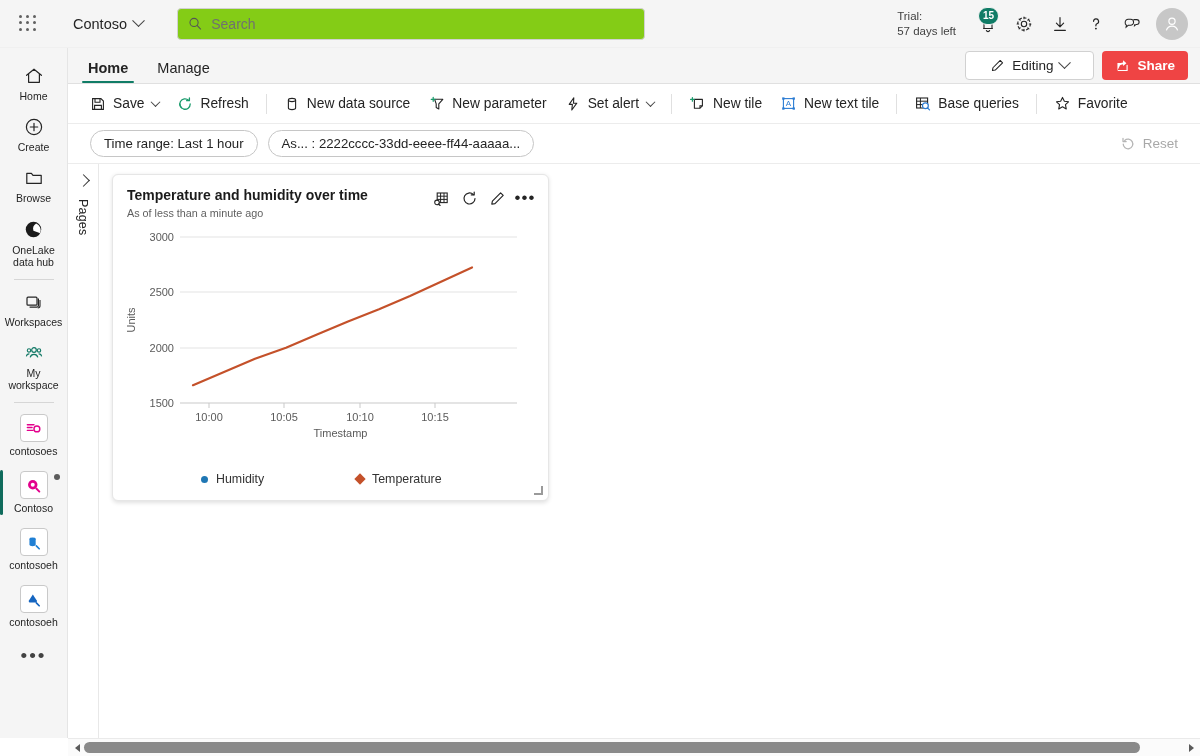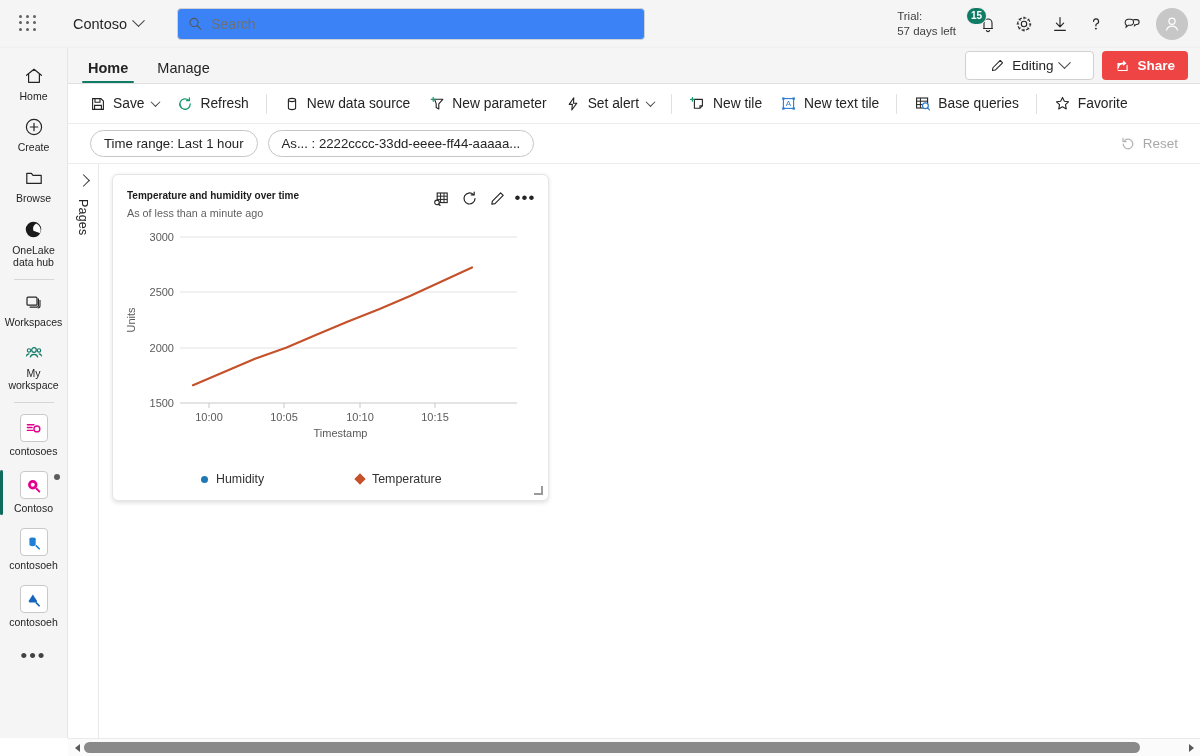--- a/index.html
+++ b/index.html
@@ -23,37 +23,37 @@
     grid-template-rows: repeat(3,1fr); gap: 2.5px; padding: 5px; cursor: pointer; border-radius: 3px;
   }
   .waffle i { background: #616161; border-radius: 50%; width: 3px; height: 3px; }
   .brand {
     display: flex; align-items: center; gap: 7px; margin-left: 25px;
     font-size: 14.5px; color: #242424; cursor: pointer; padding: 4px 6px; border-radius: 4px;
   }
   .chev { width: 9px; height: 9px; border-right: 1.3px solid #444; border-bottom: 1.3px solid #444;
           transform: rotate(45deg) translate(-2px,-2px); display: inline-block; }
   .searchbox {
-    margin-left: 28px; width: 468px; height: 32px; background: #3b82f6;
+    margin-left: 28px; width: 468px; height: 32px; background: #84cc16;
     border: 1px solid #d1d1d1; border-radius: 4px; display: flex; align-items: center;
     padding: 0 10px; gap: 9px; cursor: text;
   }
   .searchbox input {
     border: none; outline: none; font-size: 14px; font-family: inherit;
     color: #242424; background: transparent; width: 100%;
   }
   .searchbox input::placeholder { color: #707070; }
   .spacer { flex: 1; }
   .trial { font-size: 11.5px; color: #424242; line-height: 15px; text-align: left; margin-right: 14px; }
   .ticon {
     width: 36px; height: 36px; display: flex; align-items: center; justify-content: center;
     cursor: pointer; border-radius: 4px; position: relative; color: #242424;
   }
   .badge {
-    position: absolute; top: 1px; right: 19px; background: #107c66; color: #fff;
+    position: absolute; top: 1px; right: 7px; background: #107c66; color: #fff;
     font-size: 10px; font-weight: 700; border-radius: 9px; min-width: 18px; height: 18px;
     display: flex; align-items: center; justify-content: center; padding: 0 4px;
     border: 1.5px solid #f5f5f5;
   }
   .avatar {
     width: 32px; height: 32px; border-radius: 50%; background: #c7c7c7; margin-left: 6px;
     display: flex; align-items: center; justify-content: center; cursor: pointer;
   }
 
   .body { flex: 1; display: flex; min-height: 0; }
@@ -150,21 +150,21 @@
     font-size: 12.5px; color: #242424; writing-mode: vertical-rl; letter-spacing: .2px; margin-top: 4px;
   }
   .canvas-inner { flex: 1; position: relative; overflow: hidden; padding: 10px 0 0 13px; }
 
   
   .tile {
     width: 437px; height: 327px; background: #fff; border: 1px solid #e6e6e6; border-radius: 6px;
     box-shadow: 0 1.6px 4px rgba(0,0,0,.12); position: relative; display: flex; flex-direction: column;
   }
   .tile-head { padding: 12px 14px 0 14px; display: flex; align-items: flex-start; }
-  .tile-title { font-size: 10px; font-weight: 700; color: #1b1b1b; line-height: 17px; }
+  .tile-title { font-size: 14px; font-weight: 700; color: #1b1b1b; line-height: 17px; }
   .tile-sub { font-size: 10.8px; color: #5f5f5f; margin-top: 3px; }
   .tile-actions { margin-left: auto; display: flex; align-items: center; gap: 10px; padding-top: 2px; }
   .tile-act { cursor: pointer; color: #242424; display: flex; align-items: center; justify-content: center;
               width: 18px; height: 18px; }
   .tile-dots { font-size: 17px; letter-spacing: 1px; line-height: 10px; color: #242424; }
 
   .chart-wrap { flex: 1; position: relative; padding: 6px 10px 0 4px; }
   .legend {
     display: flex; align-items: center; gap: 0; padding: 0 0 14px 0; justify-content: flex-start;
   }

